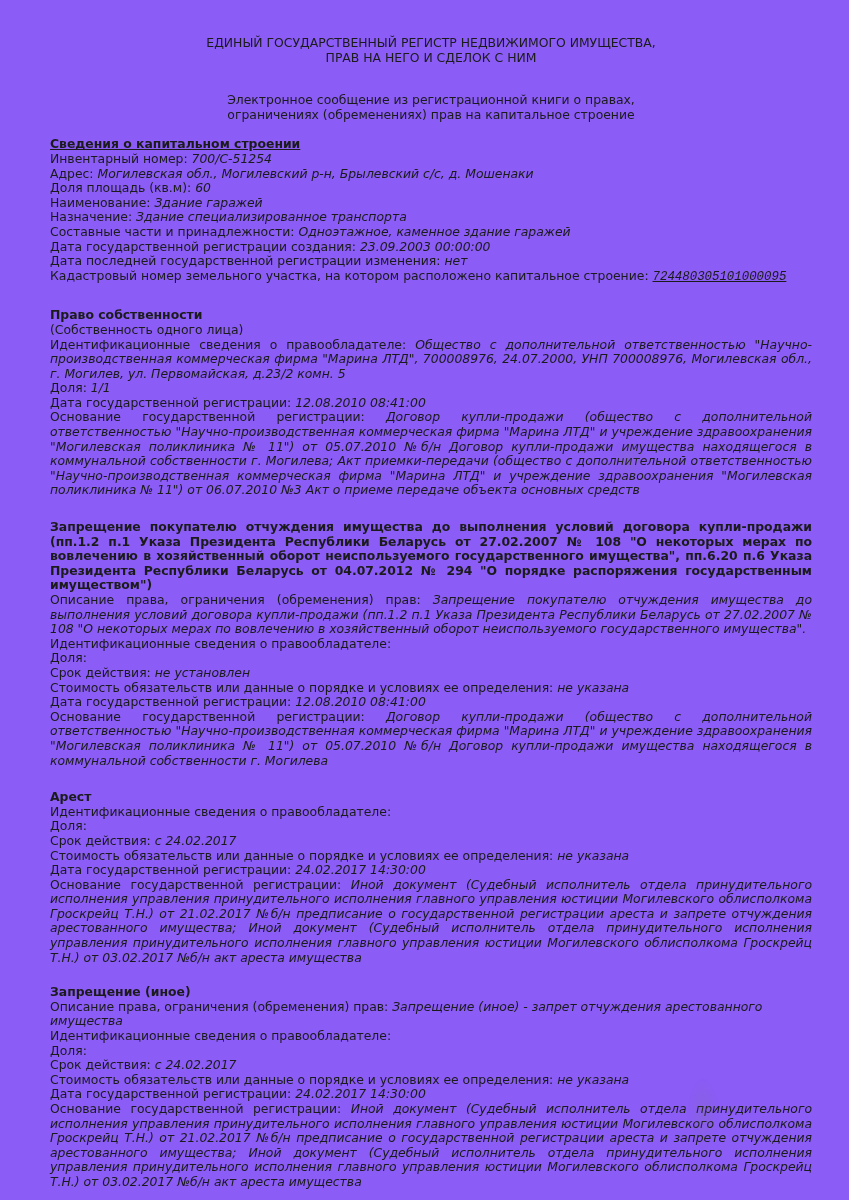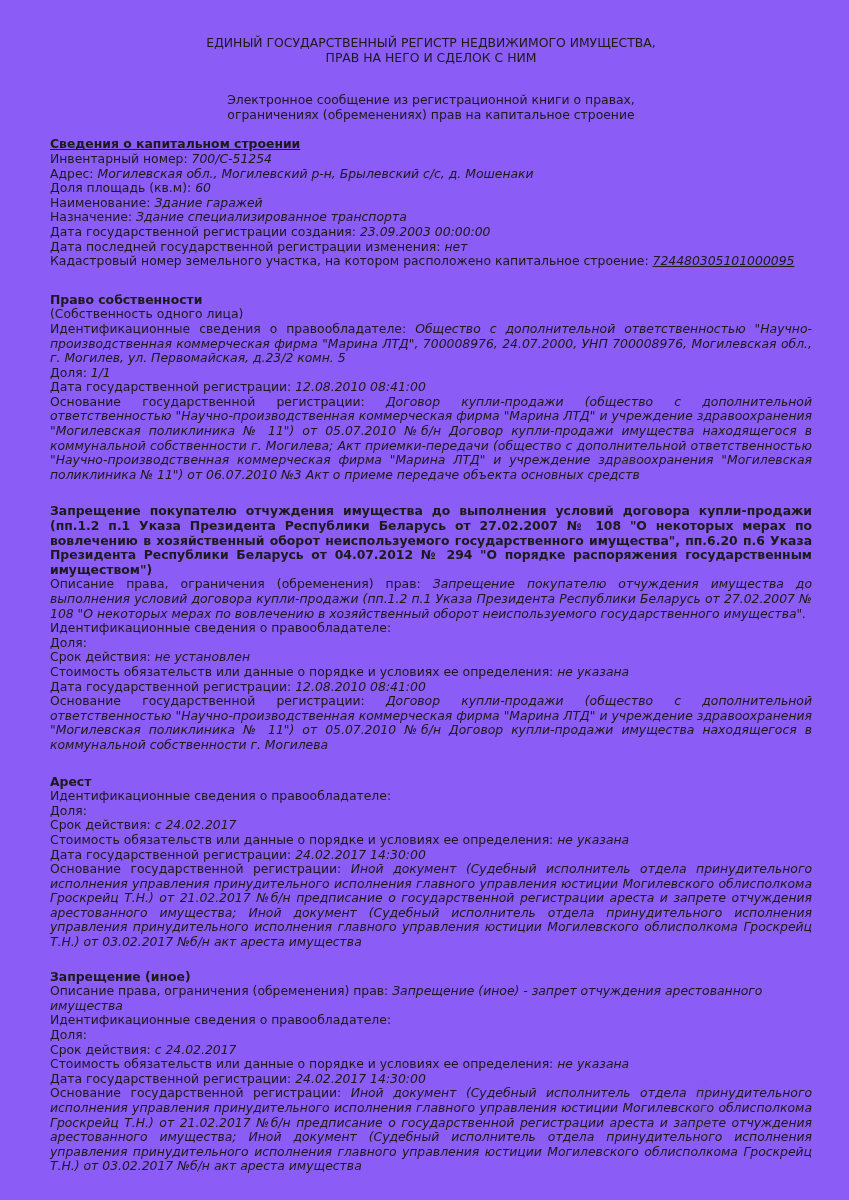--- a/index.html
+++ b/index.html
@@ -20,21 +20,21 @@
   .center { text-align: center; }
   .subtitle { margin-top: 28px; }
   .section-building { margin-top: 15px; }
   .section-ownership { margin-top: 24px; }
   .section-prohibition-sale { margin-top: 22px; }
   .section-arrest { margin-top: 22px; }
   .section-prohibition-other { margin-top: 20px; }
   .bh { font-weight: 700; }
   .hu { text-decoration: underline; }
   .v { font-style: italic; }
-  .vu { text-decoration: underline; }
+  .vu { text-decoration: underline; font-family: Liberation Mono, monospace; }
   .just { text-align: justify; }
   .artifact {
     position: absolute;
     border-radius: 50%;
     background: radial-gradient(closest-side, rgba(125,125,125,0.16), rgba(125,125,125,0));
     filter: blur(1px);
     pointer-events: none;
   }
   .a1 { left: 612px; top: 438px; width: 34px; height: 42px; }
   .a2 { left: 688px; top: 1078px; width: 30px; height: 72px; }
@@ -54,20 +54,21 @@
     <p class="center">ограничениях (обременениях) прав на капитальное строение</p>
   </div>
 
   <div class="section-building">
     <p class="bh hu">Сведения о капитальном строении</p>
     <p><span>Инвентарный номер:</span> <span class="v">700/С-51254</span></p>
     <p><span>Адрес:</span> <span class="v">Могилевская обл., Могилевский р-н, Брылевский с/с, д. Мошенаки</span></p>
     <p><span>Доля площадь (кв.м):</span> <span class="v">60</span></p>
     <p><span>Наименование:</span> <span class="v">Здание гаражей</span></p>
     <p><span>Назначение:</span> <span class="v">Здание специализированное транспорта</span></p>
+    <p><span>Составные части и принадлежности:</span> <span class="v">Одноэтажное, каменное здание гаражей</span></p>
     <p><span>Дата государственной регистрации создания:</span> <span class="v">23.09.2003 00:00:00</span></p>
     <p><span>Дата последней государственной регистрации изменения:</span> <span class="v">нет</span></p>
     <p><span>Кадастровый номер земельного участка, на котором расположено капитальное строение:</span> <span class="v vu">724480305101000095</span></p>
   </div>
 
   <div class="section-ownership">
     <p class="bh">Право собственности</p>
     <p>(Собственность одного лица)</p>
     <p class="just"><span>Идентификационные сведения о правообладателе:</span> <span class="v">Общество с дополнительной ответственностью "Научно-производственная коммерческая фирма "Марина ЛТД", 700008976, 24.07.2000, УНП 700008976, Могилевская обл., г. Могилев, ул. Первомайская, д.23/2 комн. 5</span></p>
     <p><span>Доля:</span> <span class="v">1/1</span></p>

